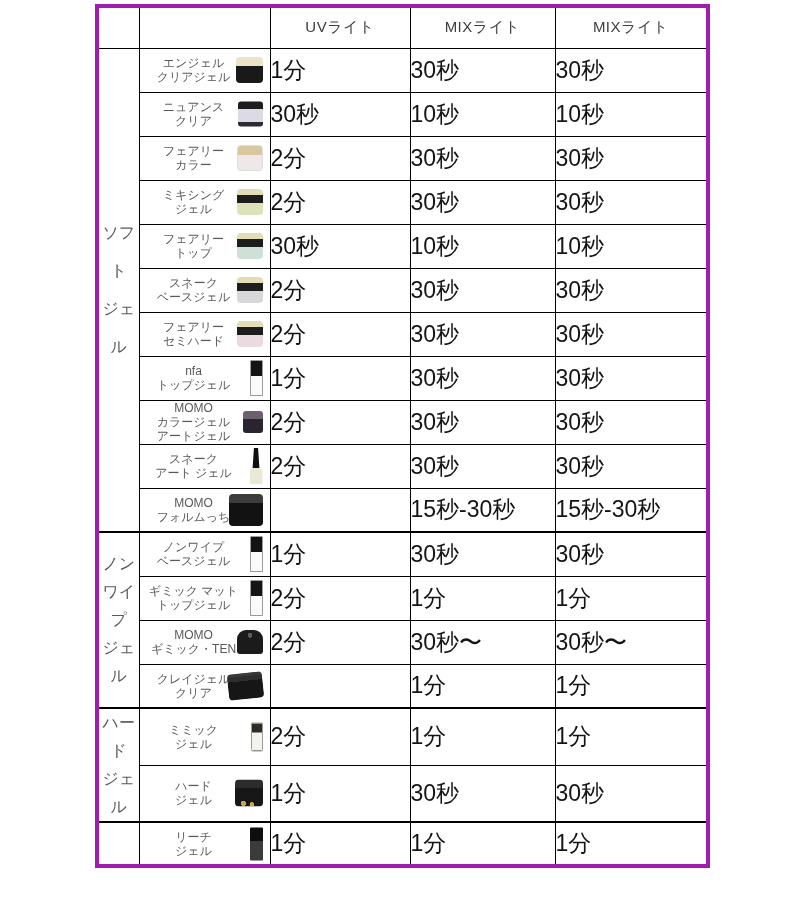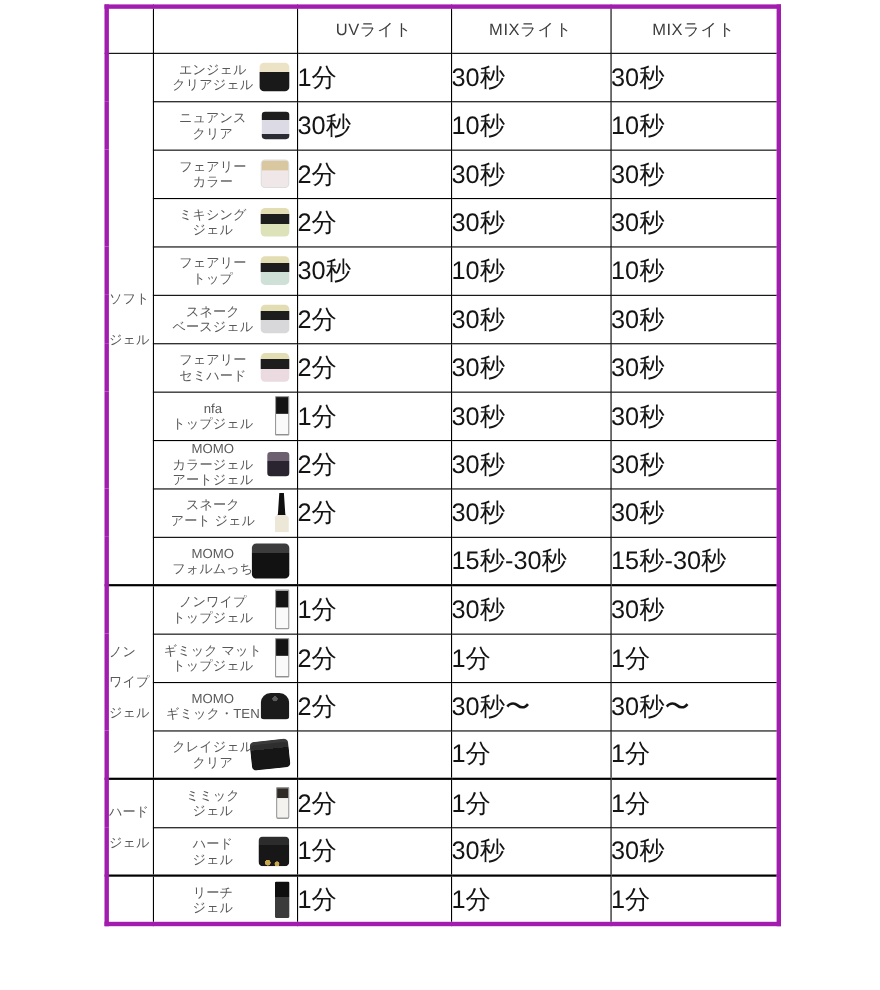--- a/index.html
+++ b/index.html
@@ -26,21 +26,22 @@
   tr.row{height:44px;}
   tr.sec td{border-top:2px solid #000;}
   th.light{
     font-weight:normal;
     font-size:15px;
     color:#3d3d3d;
     text-align:center;
     letter-spacing:.5px;
   }
   td.cat{
-    font-size:12px;
+    text-align:center;
+    font-size:16px;
     color:#595959;
     white-space:pre-line;
     line-height:28px;
   }
   td.cat.wide{line-height:38px;}
   td.prod{position:relative;}
   .prod-name{
     display:block;
     text-align:center;
     font-size:12px;
@@ -212,21 +213,21 @@
     <td class="time">15秒-30秒</td>
     <td class="time">15秒-30秒</td>
   </tr>
 
   <tr class="row sec">
     <td class="cat" rowspan="4">ノン
 ワイプ
 ジェル</td>
     <td class="prod">
             <span class="prod-name">ノンワイプ
-トップジェル</span>
+ベースジェル</span>
             <span class="pi" data-icon="bottle-white"></span>
           </td>
     <td class="time">1分</td>
     <td class="time">30秒</td>
     <td class="time">30秒</td>
   </tr>
   <tr class="row">
     <td class="prod">
             <span class="prod-name">ギミック マット
 トップジェル</span>

